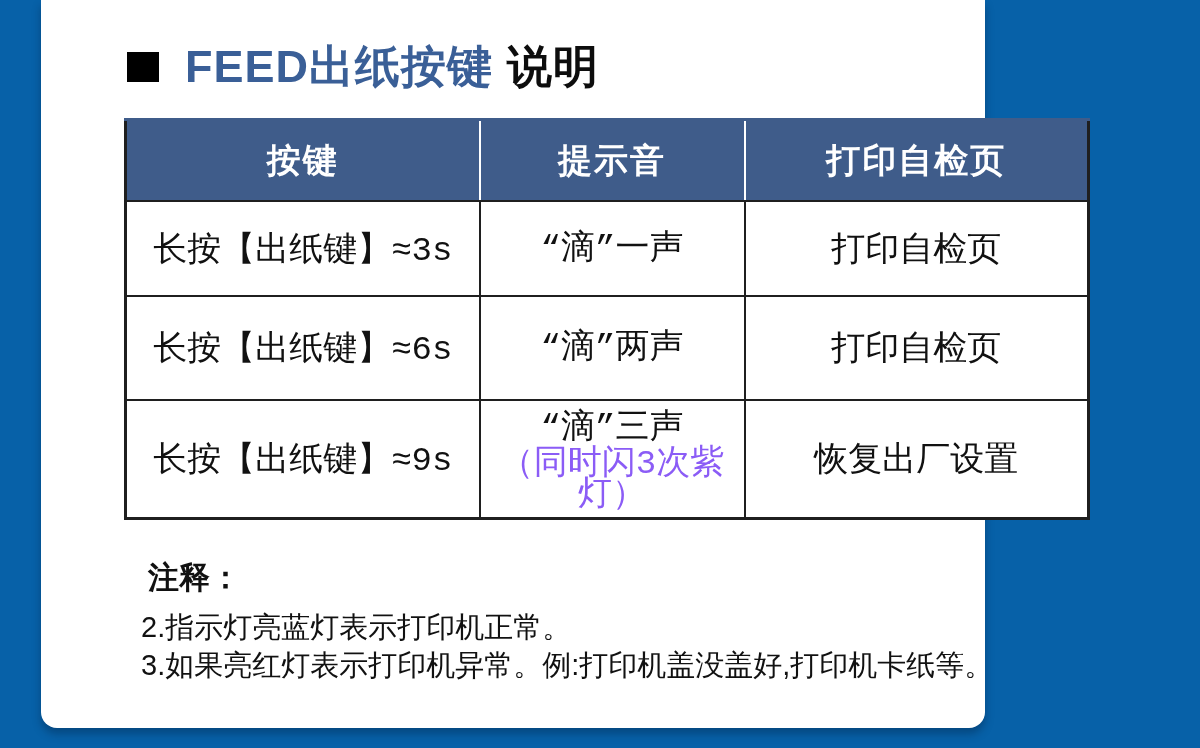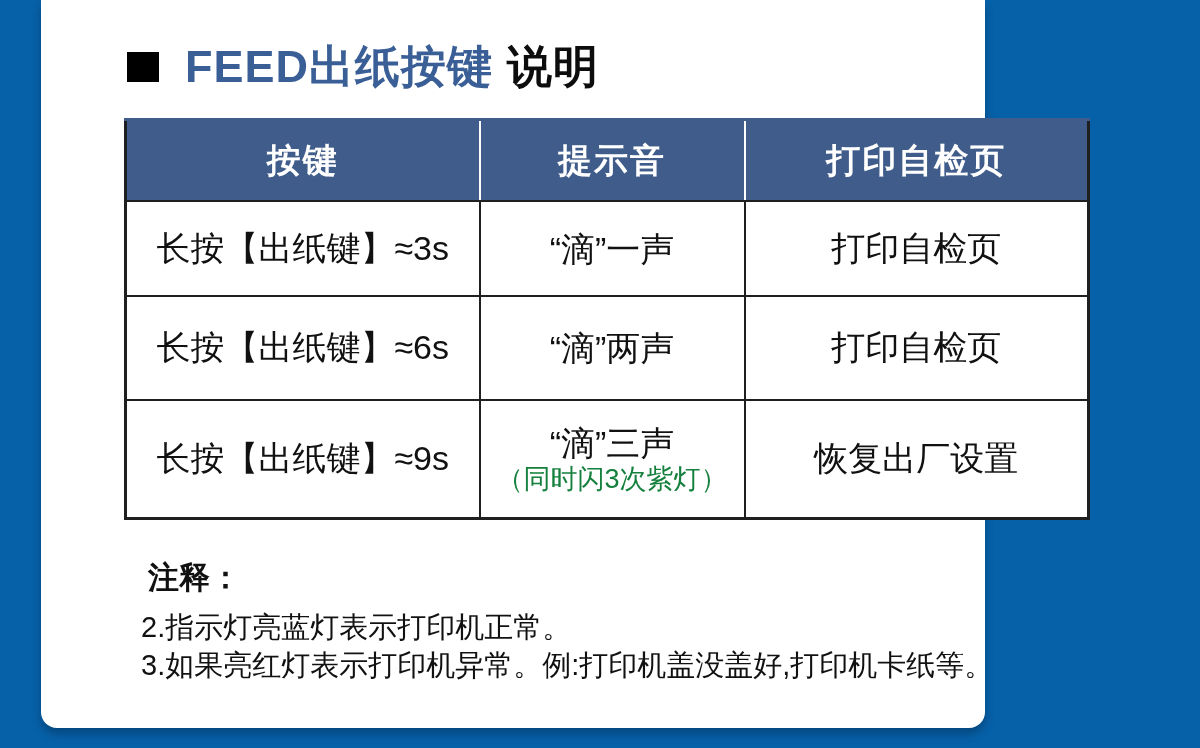--- a/index.html
+++ b/index.html
@@ -43,20 +43,21 @@
   .title-rest { color: #0D0D0D; margin-left: 14px; }
 
   
   table.feed-table {
     position: absolute;
     left: 83px; top: 118px;
     width: 963px;
     border-collapse: collapse;
     table-layout: fixed;
     border: 3px solid #1F1F1F;
+    font-family: Liberation Mono, monospace;
   }
   .feed-table th {
     background: #3F5C8A;
     color: #FFFFFF;
     font-size: 34px;
     font-weight: bold;
     letter-spacing: 2px;
     height: 77px;
     text-align: center;
     vertical-align: middle;
@@ -70,21 +71,21 @@
     font-size: 34px;
     color: #111111;
     text-align: center;
     vertical-align: middle;
     background: #FFFFFF;
   }
   tr.row-1 { height: 95px; }
   tr.row-2 { height: 104px; margin-top: 12px; }
   tr.row-3 { height: 118px; }
   .sound-main { line-height: 42px; display: block; }
-  .sound-note { display: block; font-size: 27px; line-height: 31px; color: #15803d; }
+  .sound-note { display: block; font-size: 34px; line-height: 31px; color: #8b5cf6; }
   .sound-note:empty { display: none; }
 
   
   .notes {
     position: absolute;
     left: 100px; top: 546px;
     color: #111111;
     margin-top: 14px;
   }
   .notes-heading {

